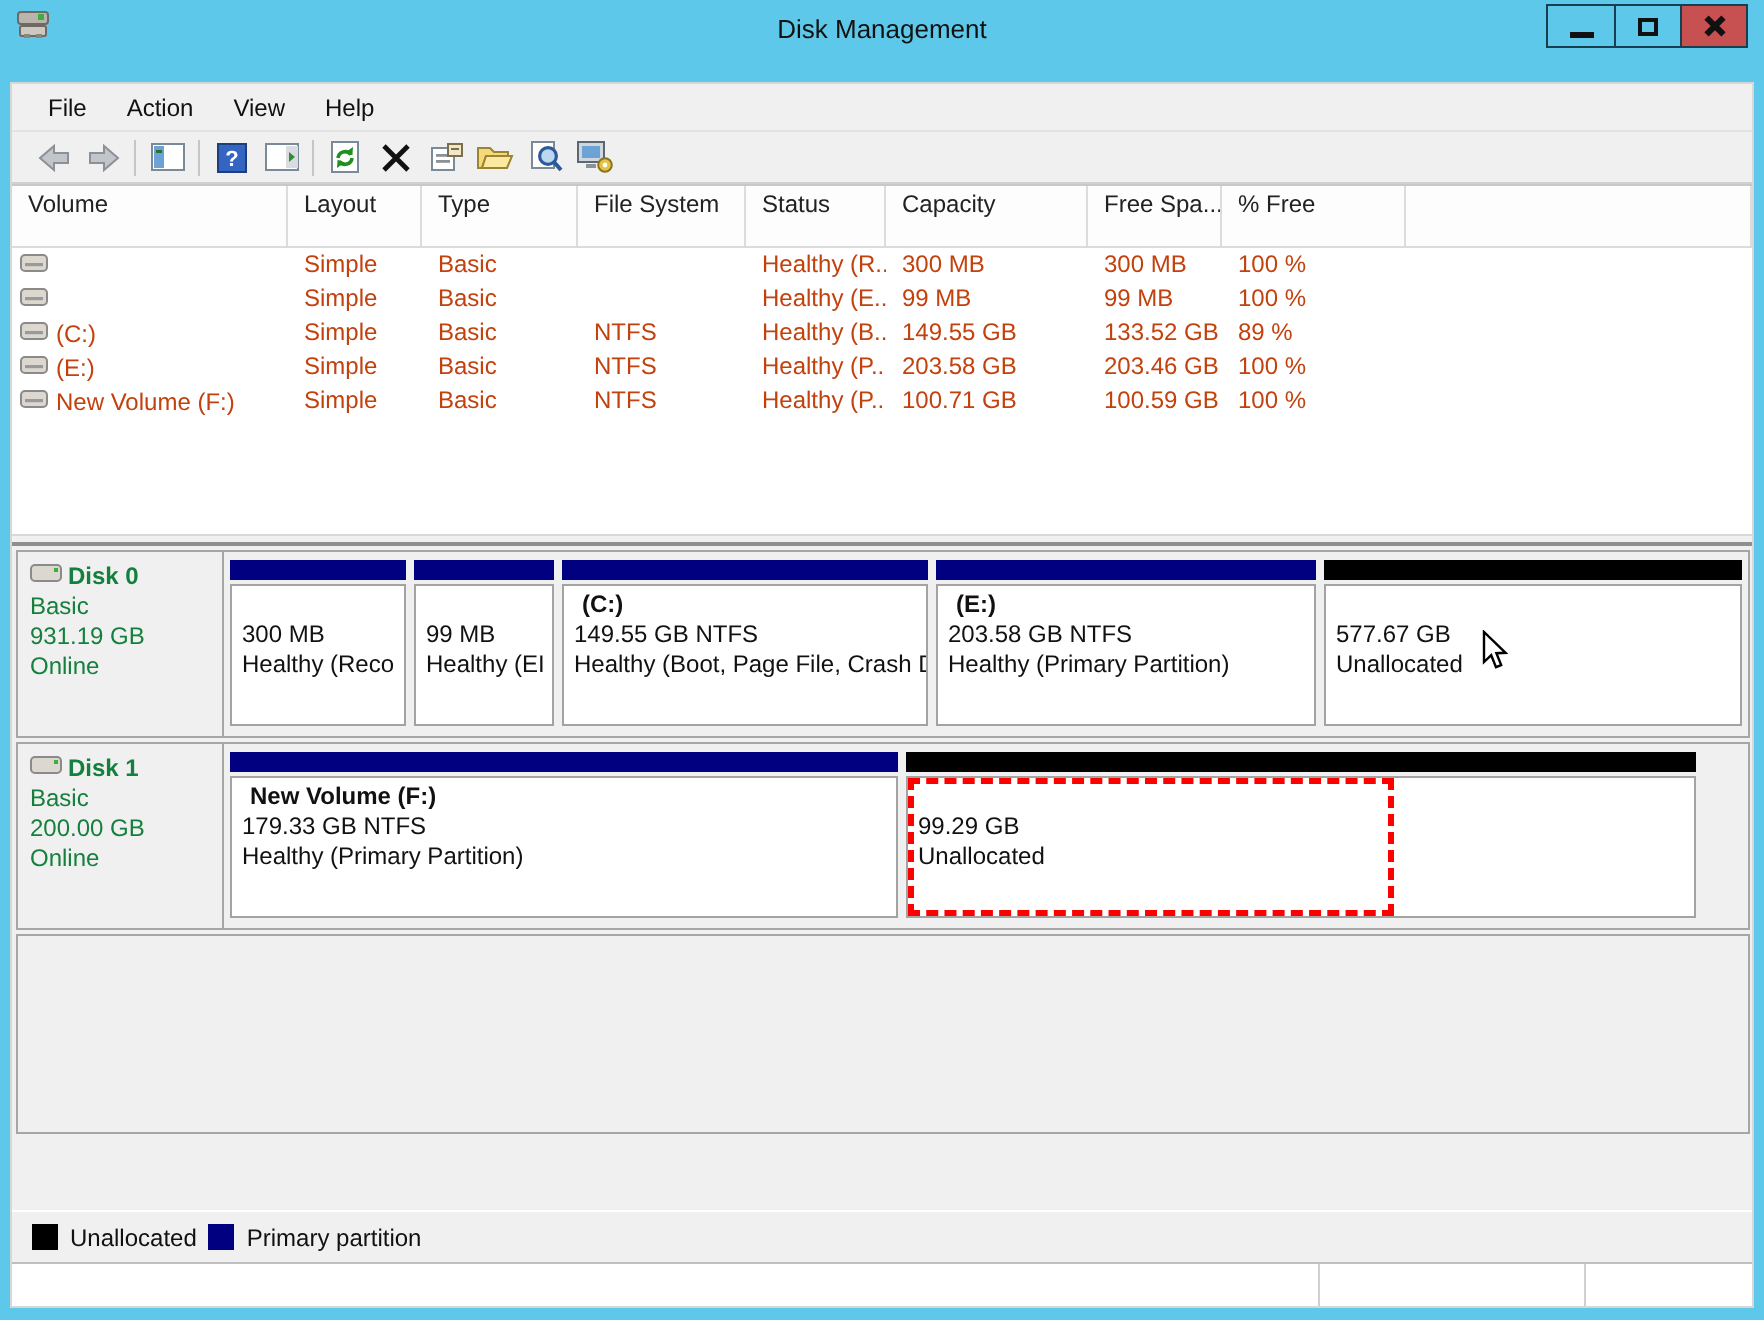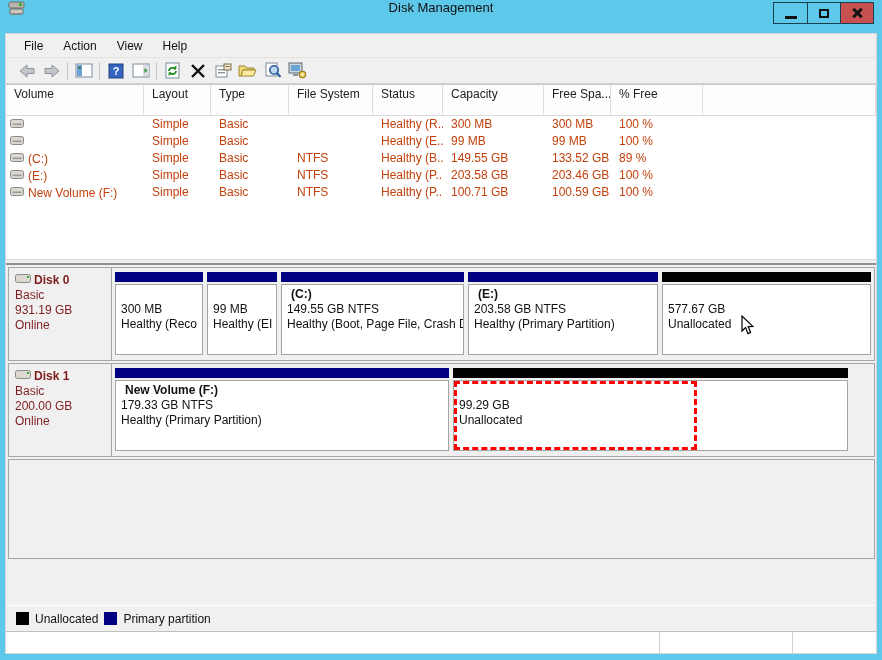--- a/index.html
+++ b/index.html
@@ -1,35 +1,35 @@
 <!DOCTYPE html>
 <html style="--titlebar: #5EC8EA; --close_button: #C75050; --primary_partition: #000080; --unallocated: #000000; --selection: #FF0000;"><head>
 <meta charset="utf-8">
 <style>
   * { margin:0; padding:0; box-sizing:border-box; }
   body { font-family:"Liberation Sans", sans-serif; background:#c8c8c8; }
   .window { position:relative; width:882px; height:660px; background:var(--titlebar); display:flex; flex-direction:column; overflow:hidden; }
 
   
-  .titlebar { position:relative; height:29px; flex:0 0 29px; display:flex; align-items:flex-start; }
+  .titlebar { position:relative; height:29px; flex:0 0 29px; display:flex; align-items:center; }
   .app-icon { margin-left:8px; }
   .title-text { position:absolute; left:0; right:0; text-align:center; font-size:13px; color:#111; }
   .win-controls { position:absolute; right:8px; top:2px; display:flex; border:1px solid #16404f; height:22px; }
   .win-btn { width:33px; display:flex; align-items:center; justify-content:center; background:var(--titlebar); border-left:1px solid #16404f; cursor:default; }
   .win-btn:first-child { border-left:none; }
   .win-btn.close { background:var(--close_button); }
   .glyph-min { width:12px; height:3px; background:#111; margin-top:8px; }
   .glyph-max { width:10px; height:9px; border:2px solid #111; }
   .glyph-close { position:relative; width:12px; height:12px; }
   .glyph-close::before, .glyph-close::after { content:""; position:absolute; left:5px; top:0; width:3px; height:12px; background:#111; }
   .glyph-close::before { transform:rotate(45deg); }
   .glyph-close::after  { transform:rotate(-45deg); }
 
   
-  .client { flex:1; margin:4px 5px 6px; background:#f0f0f0; display:flex; flex-direction:column; border:1px solid #d7d7d7; }
+  .client { flex:1; margin:12px 5px 6px; background:#f0f0f0; display:flex; flex-direction:column; border:1px solid #d7d7d7; }
 
   .menubar { height:23px; flex:0 0 23px; display:flex; align-items:center; background:#f0f0f0; padding-left:8px; }
   .menu-item { padding:3px 10px; font-size:12px; color:#111; }
 
   .toolbar { height:27px; flex:0 0 27px; display:flex; align-items:center; background:#f0f0f0; padding-left:8px; border-top:1px solid #e3e3e3; border-bottom:1px solid #d0d0d0; }
   .tb-btn { width:25px; height:23px; display:flex; align-items:center; justify-content:center; }
   .tb-sep { width:1px; height:18px; background:#c6c6c6; margin:0 3px; }
 
   
   .vlist { height:175px; flex:0 0 175px; background:#fff; overflow:hidden; border-top:1px solid #c8c8c8; }
@@ -38,21 +38,21 @@
   .vrow .vc { height:17px; font-size:12px; color:#c2410c; padding:1px 4px 0 8px; white-space:nowrap; overflow:hidden; }
   .vrow .c-vol { display:flex; align-items:center; gap:4px; padding-left:4px; }
 
   
   .splitter { height:6px; flex:0 0 6px; background:#f0f0f0; border-top:1px solid #d8d8d8; border-bottom:2px solid #8f8f8f; }
 
   
   .diskarea { flex:1; background:#f0f0f0; padding:2px 1px 0 2px; overflow:hidden; }
   .disk-row { display:flex; border:1px solid #a6a6a6; background:#f0f0f0; margin-bottom:2px; height:94px; }
   .disk-row.cdrom { height:100px; }
-  .disk-label { width:103px; flex:0 0 103px; border-right:1px solid #a6a6a6; padding:5px 6px; font-size:12px; line-height:15px; color:#7f1d1d; }
+  .disk-label { width:103px; flex:0 0 103px; border-right:1px solid #a6a6a6; padding:5px 6px; font-size:12px; line-height:15px; color:#15803d; }
   .disk-label .dname { display:flex; align-items:center; gap:3px; font-weight:bold; }
   .disk-graph { flex:1; display:flex; gap:4px; padding:4px 3px 5px; position:relative; }
   .part { display:flex; flex-direction:column; }
   .part-bar { height:10px; flex:0 0 10px; }
   .part-bar.primary { background:var(--primary_partition); }
   .part-bar.unalloc { background:var(--unallocated); }
   .part-body { flex:1; margin-top:2px; background:#fff; border:1px solid #a3a3a3; padding:2px 5px; overflow:hidden; position:relative; }
   .pline { font-size:12px; line-height:15px; white-space:nowrap; color:#111; }
   .pline.ptitle { font-weight:bold; padding-left:4px; min-height:15px; }
   .selection-rect { position:absolute; left:0; top:0; width:243px; height:100%; border:3px dashed var(--selection); pointer-events:none; }

